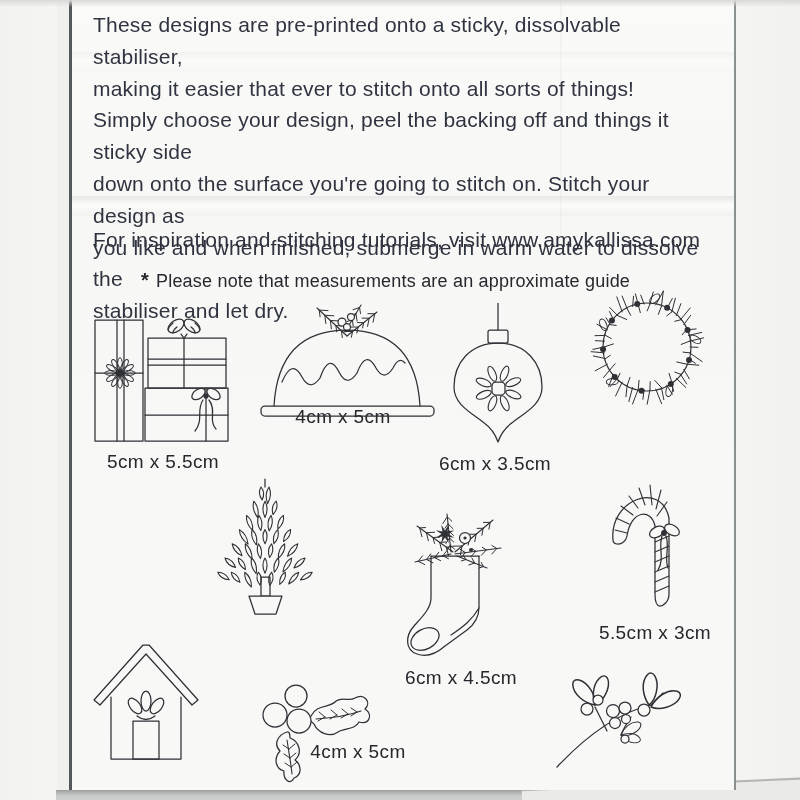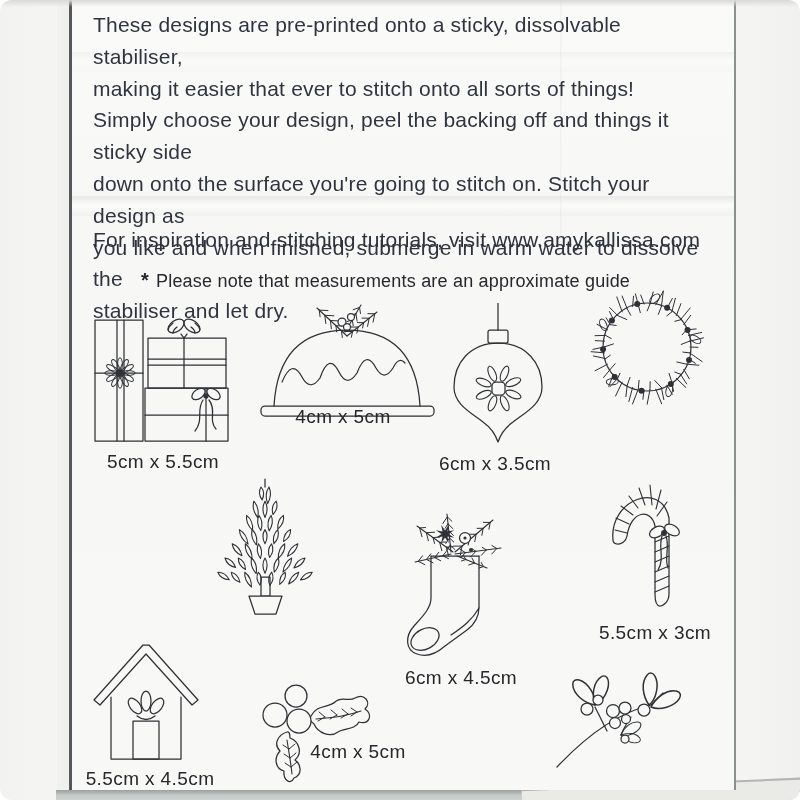--- a/index.html
+++ b/index.html
@@ -1,18 +1,18 @@
 <!DOCTYPE html>
 <html><head>
 <meta charset="utf-8">
 <style>
   html,body{margin:0;padding:0;}
   .photo{position:relative;width:800px;height:800px;overflow:hidden;
     background:linear-gradient(90deg,#f2f2f0 0%,#f5f5f3 8%,#f5f5f3 91%,#f1f1ef 100%);
-    font-family:"Liberation Sans","DejaVu Sans",sans-serif;border-radius:12px;}
+    font-family:"Liberation Sans","DejaVu Sans",sans-serif;}
   .photo::before{content:"";position:absolute;left:0;top:0;width:100%;height:7px;
     background:linear-gradient(180deg,#d9d9d7,rgba(217,217,215,0));z-index:5;pointer-events:none;}
   .bottom-band{position:absolute;left:56px;right:0;top:790px;height:10px;
     background:linear-gradient(180deg,#9ba09e,#c6cac8 55%,#ced1cf);z-index:1;}
   .bottom-slip{position:absolute;left:522px;top:783px;width:300px;height:24px;
     background:#eaeae7;border-top:2px solid #b3b6b2;transform:rotate(-2.4deg);z-index:2;}
   .paper{position:absolute;left:69px;top:0;width:662px;height:790px;
     background:linear-gradient(180deg,#fafaf8,#f7f7f5 30%,#f8f8f6);
     border-left:3px solid #54585a;border-right:2px solid #8a8f8f;
     box-shadow:-12px 0 0 0 #f0f0ee;z-index:3;}
@@ -391,21 +391,20 @@
       <svg viewBox="0 0 110 127" width="110" height="127">
         <path d="M3,60 L52,5 L58,5 L107,60 L101,65 L55,14 L9,65 Z"></path>
         <path d="M20,57 L20,119 L90,119 L90,57"></path>
         <rect x="42" y="81" width="26" height="38"></rect>
         <ellipse cx="44" cy="66" rx="5" ry="9" transform="rotate(-38 44 66)"></ellipse>
         <ellipse cx="55" cy="61" rx="5" ry="10"></ellipse>
         <ellipse cx="66" cy="66" rx="5" ry="9" transform="rotate(38 66 66)"></ellipse>
         <path d="M46,76 q9,7 18,0"></path>
       </svg>
     </div>
-    <div class="size-label" style="left:0px;top:768px;width:156px">5.5cm x 4.5cm</div>
 
     <div class="design" style="left:175px;top:678px;width:130px;height:108px">
       <svg viewBox="0 0 130 108" width="130" height="108">
         <path d="M64,38 C70,26 82,30 88,24 C94,18 102,24 108,20 C117,15 125,24 118,31 C126,36 123,47 112,44 C108,52 97,50 91,54 C83,60 71,55 67,46 C63,43 62,41 64,38 Z"></path>
         <path d="M69,41 C84,40 100,38 114,33" stroke-width="1.1"></path>
         <path d="M78,39 l-6,-5 M78,39 l-7,4 M90,37 l-6,-5 M90,37 l-7,4 M101,36 l-6,-5 M101,36 l-7,4 M110,34 l-6,-4 M110,34 l-6,4" stroke-width="1"></path>
         <path d="M40,54 C31,57 26,66 33,73 C26,81 29,91 37,93 C36,101 43,108 47,100 C55,97 55,87 48,82 C56,75 52,63 43,60 C43,56 42,53 40,54 Z"></path>
         <path d="M40,62 C42,75 44,86 45,96" stroke-width="1.1"></path>
         <path d="M42,71 l-6,-4 M42,71 l6,-5 M43,80 l-6,-4 M43,80 l6,-5 M44,89 l-6,-4 M44,89 l6,-5" stroke-width="1"></path>
         <circle cx="49" cy="18" r="11" fill="#f8f8f6"></circle>

